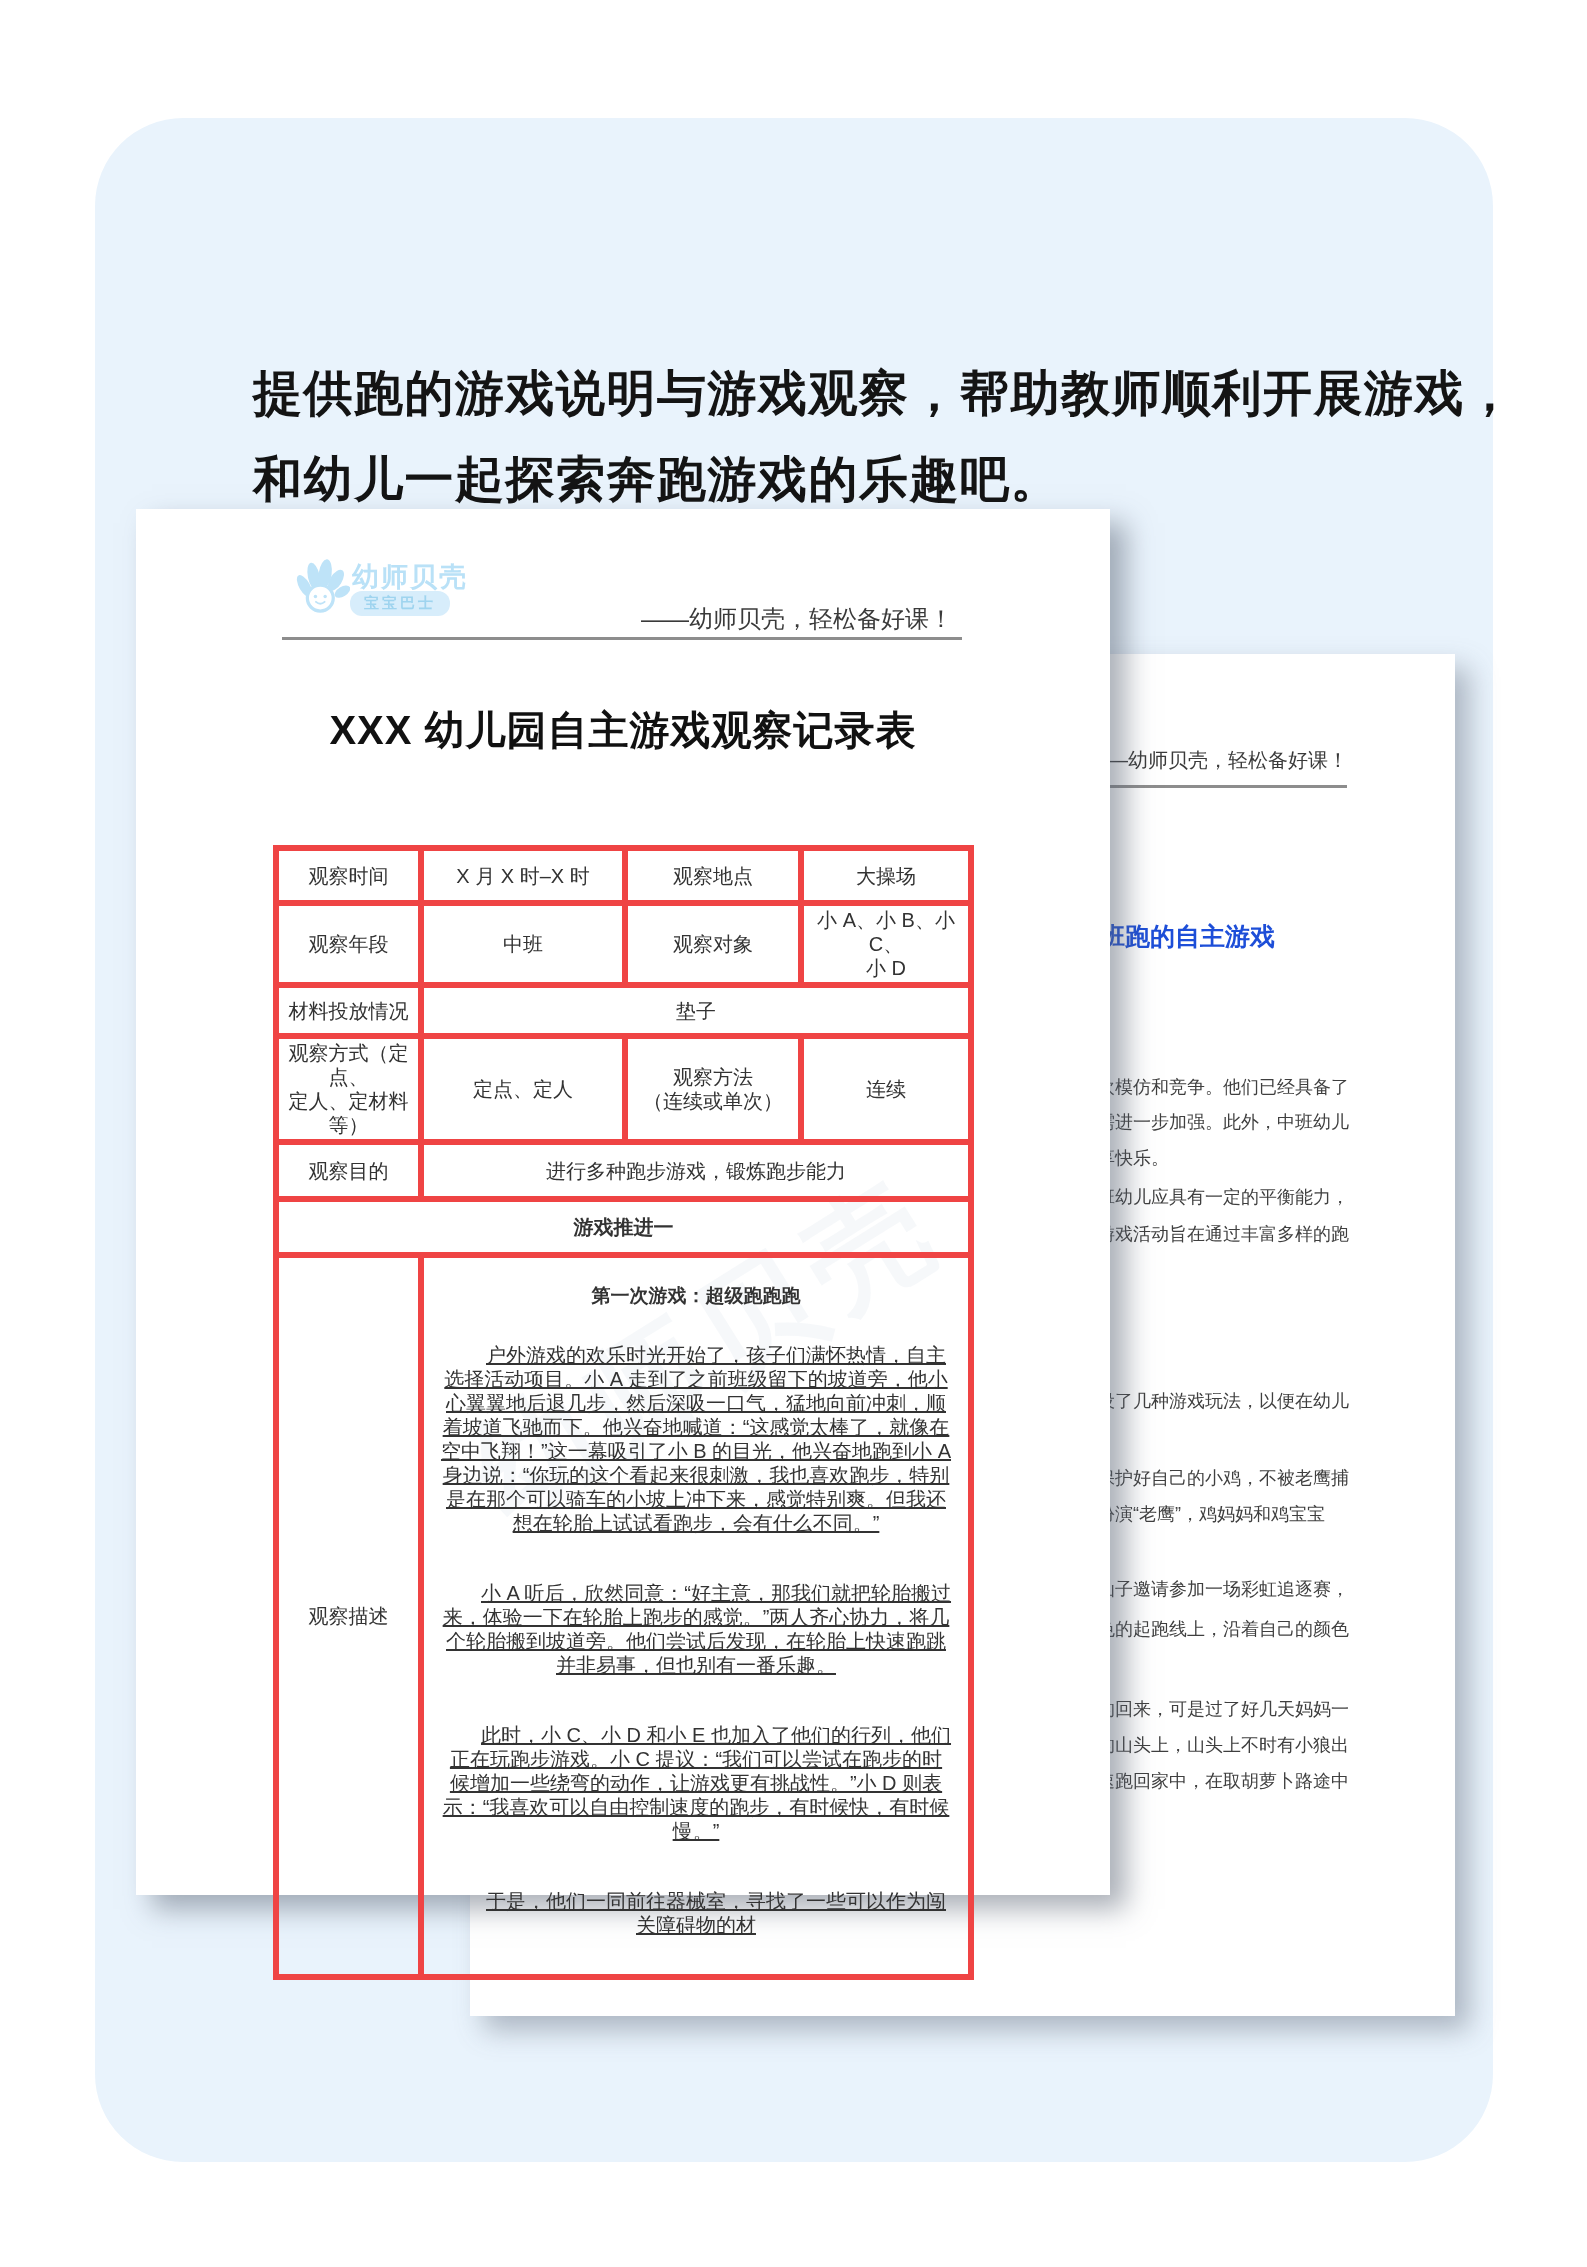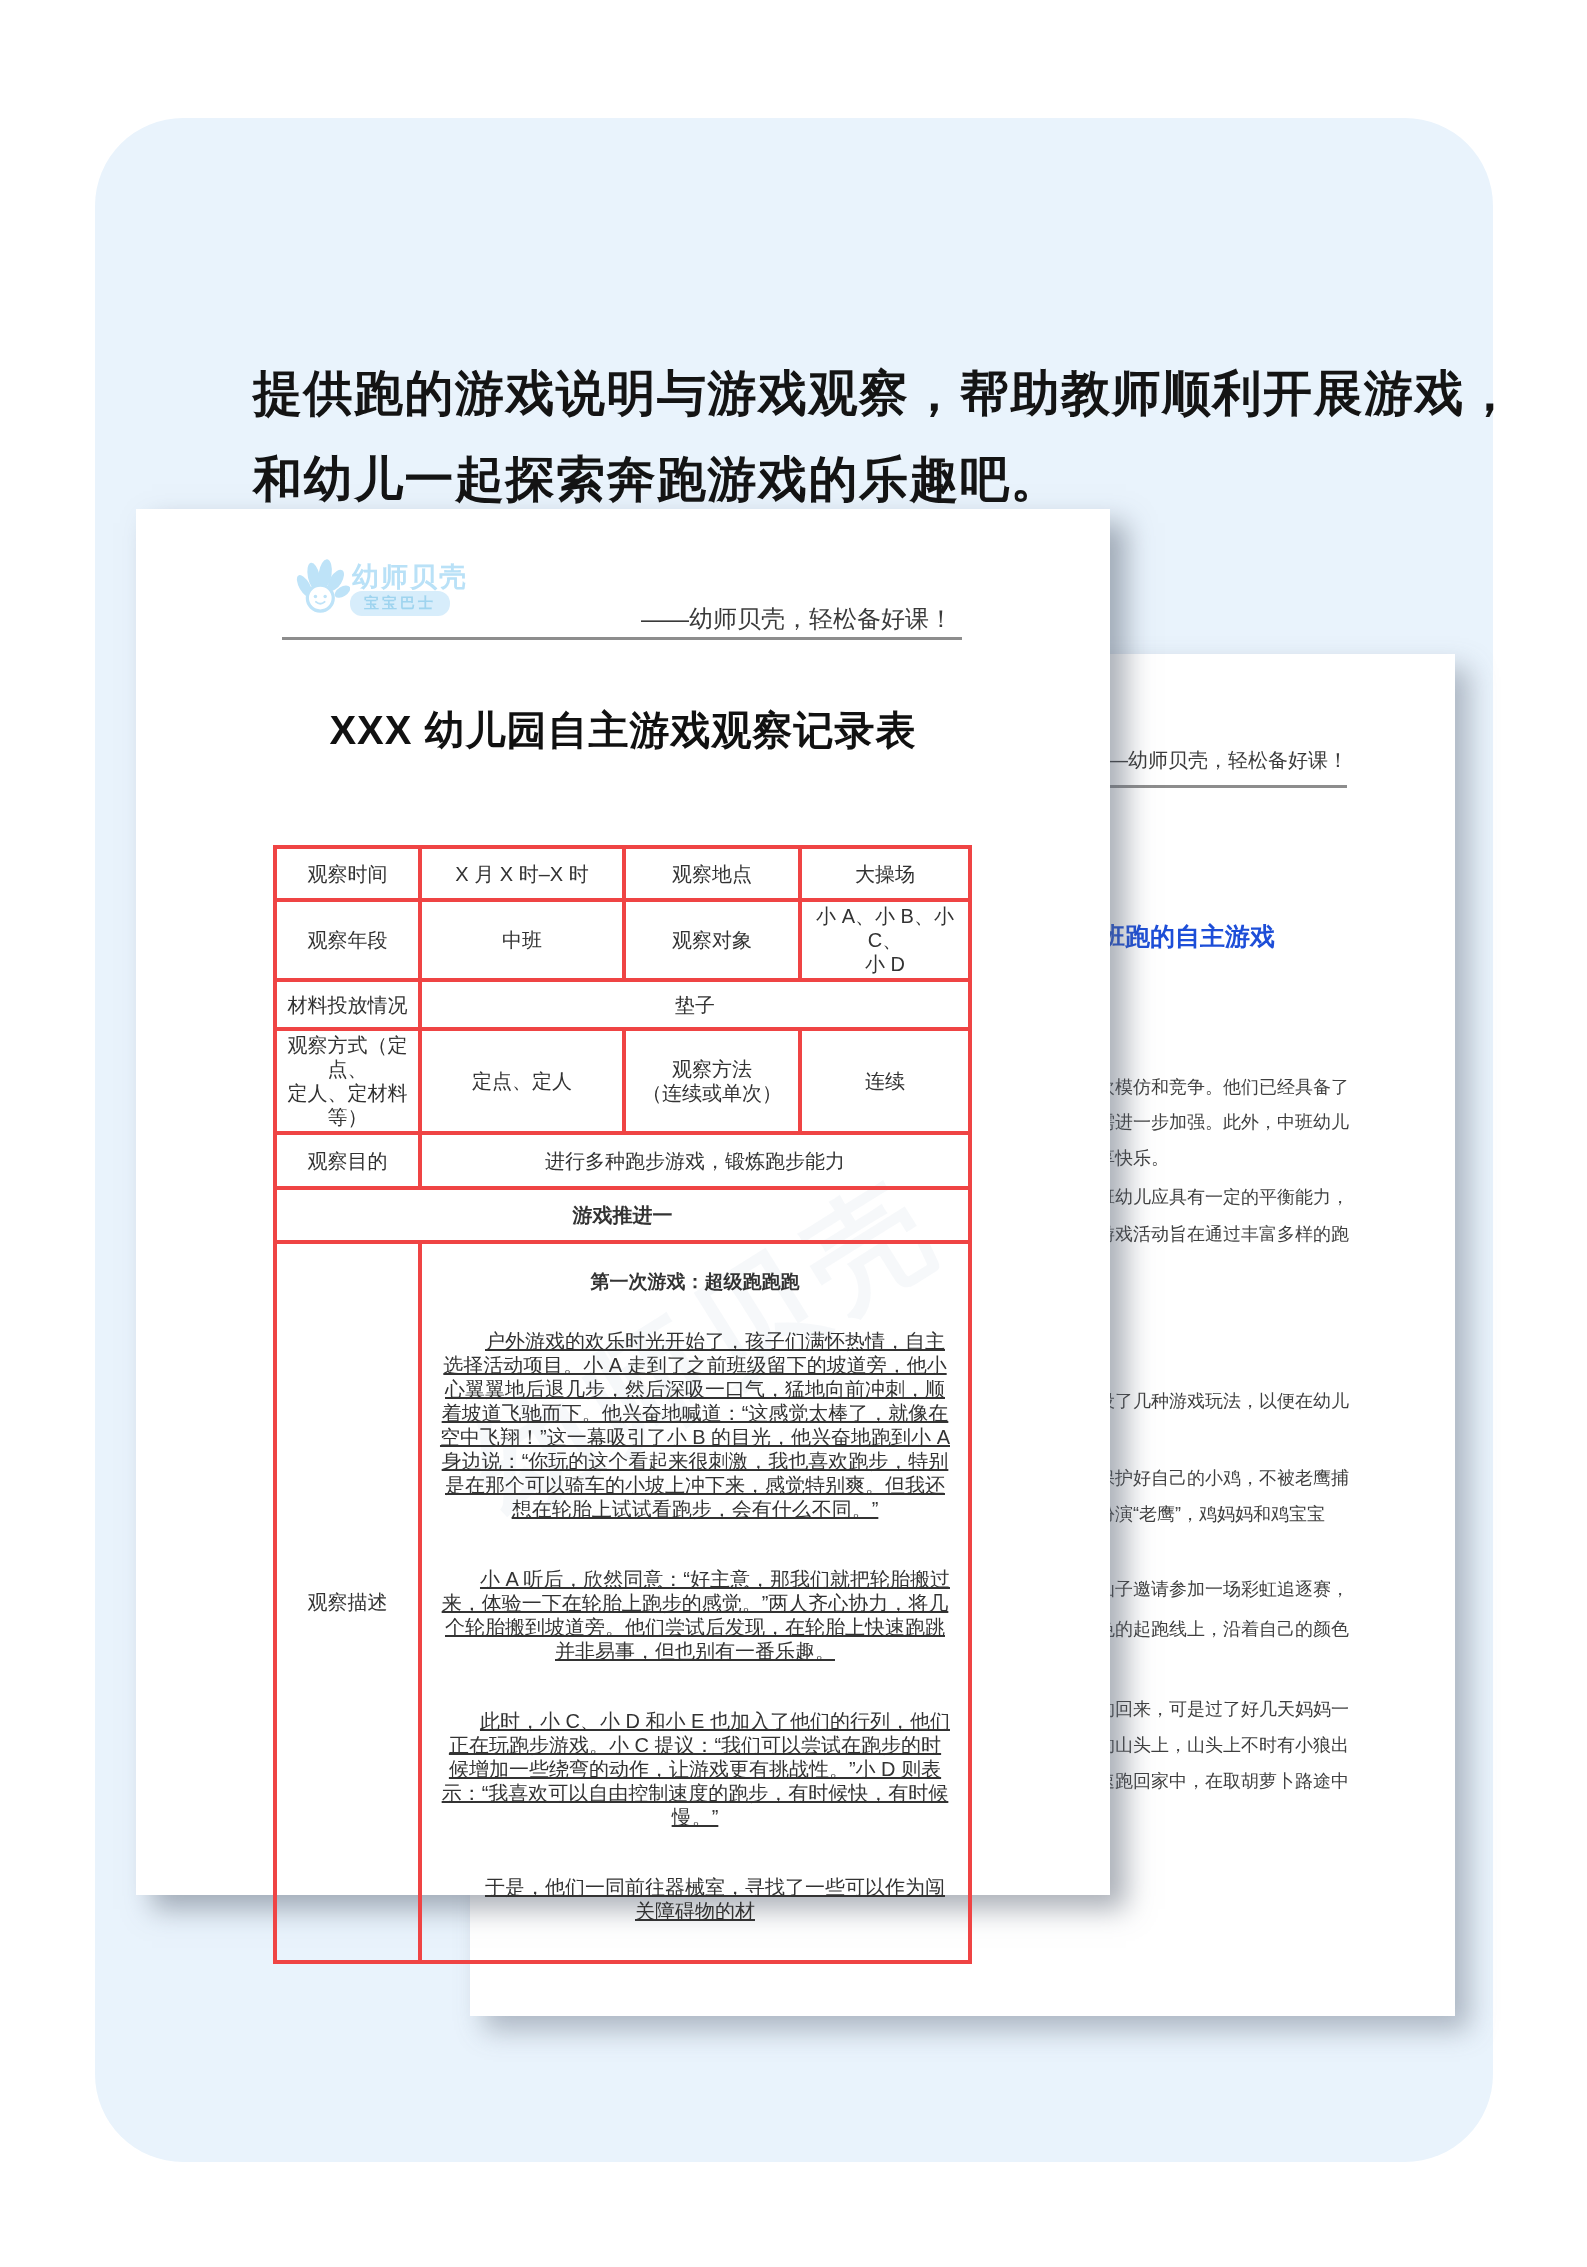--- a/index.html
+++ b/index.html
@@ -45,21 +45,21 @@
     position:absolute;left:310px;top:760px;font-size:120px;font-weight:700;
     color:rgba(140,165,190,0.08);transform:rotate(-32deg);white-space:nowrap;
     letter-spacing:10px;pointer-events:none;
   }
   
   table.obs{
     position:absolute;left:137px;top:336px;width:695px;
     border-collapse:collapse;table-layout:fixed;
   }
   table.obs td{
-    border:4px solid #ef4444;color:#333;font-size:20px;line-height:24px;
+    border:6px solid #ef4444;color:#333;font-size:20px;line-height:24px;
     text-align:center;vertical-align:middle;padding:2px 6px;white-space:pre-line;
   }
   td.h49{height:45px;} td.h51{height:47px;} td.h45{height:41px;border-radius:21px;}
   td.h62{height:58px;} td.h50{height:46px;}
   td.small{font-size:18px;}
   td.bold{font-weight:700;}
   td.desc-cell{
     text-align:justify;vertical-align:top;padding:8px 13px 14px 13px;
     font-size:17.5px;line-height:36.5px;color:#3b3b3b;white-space:normal;
   }

